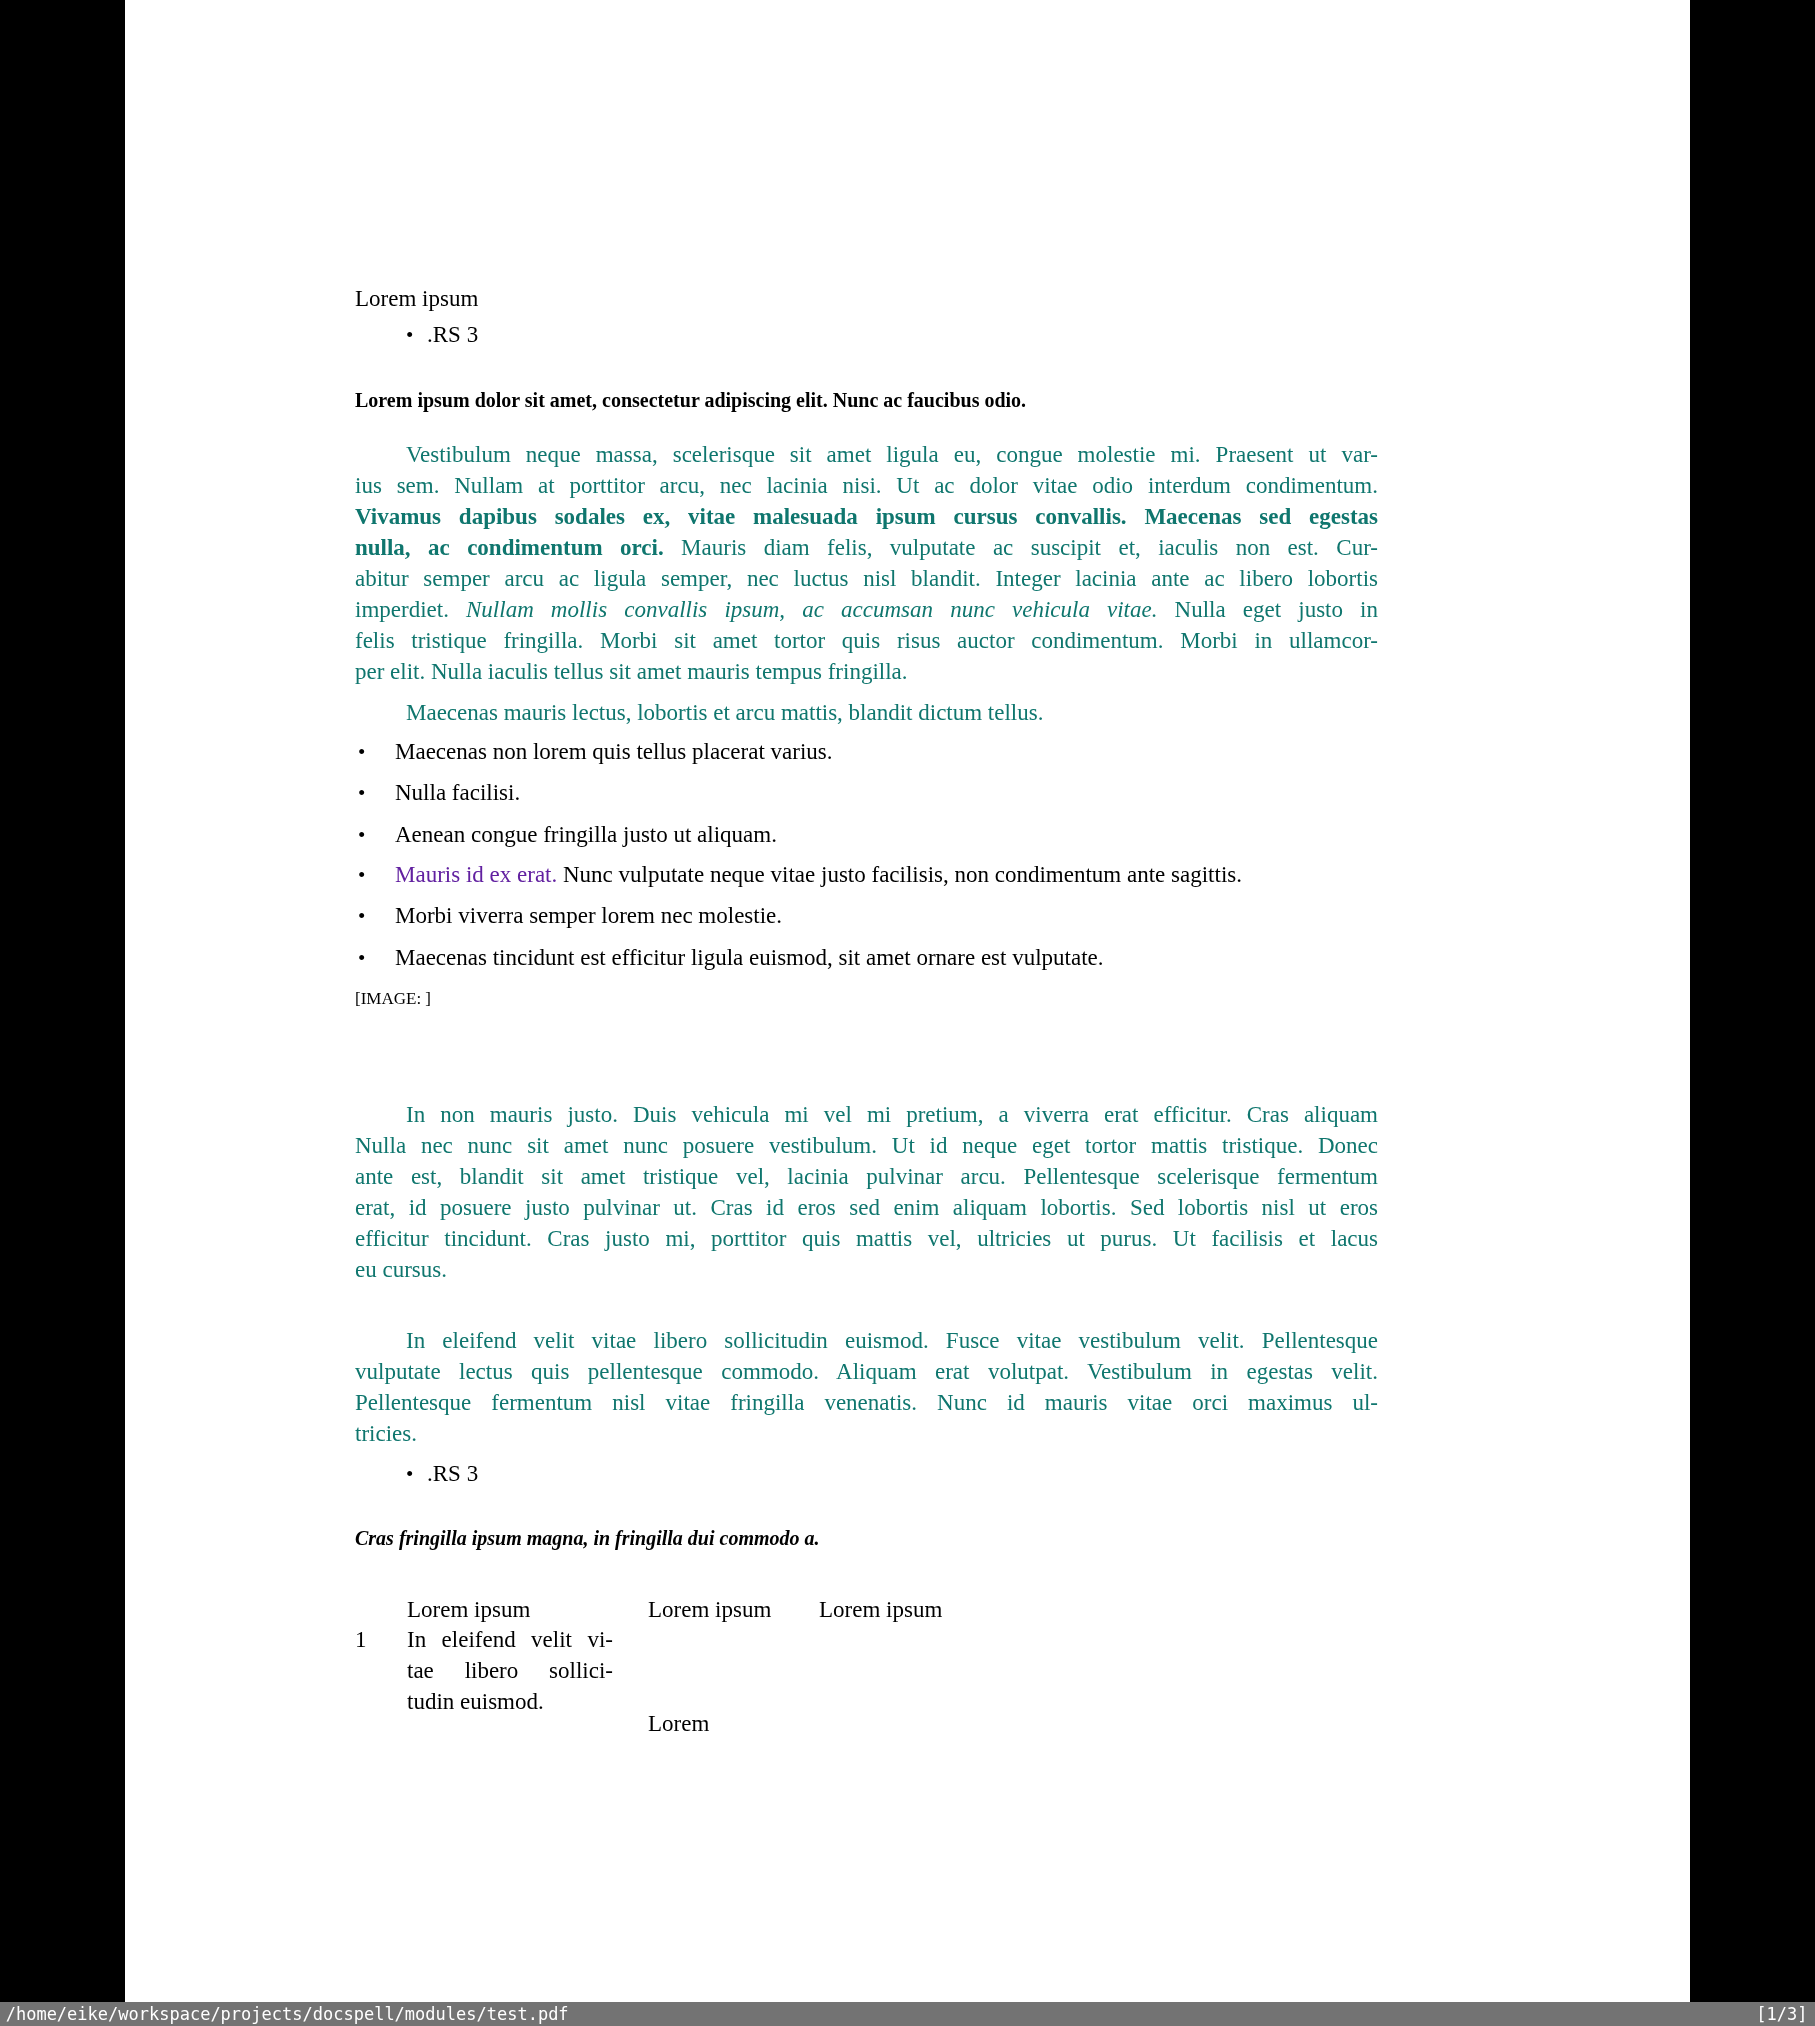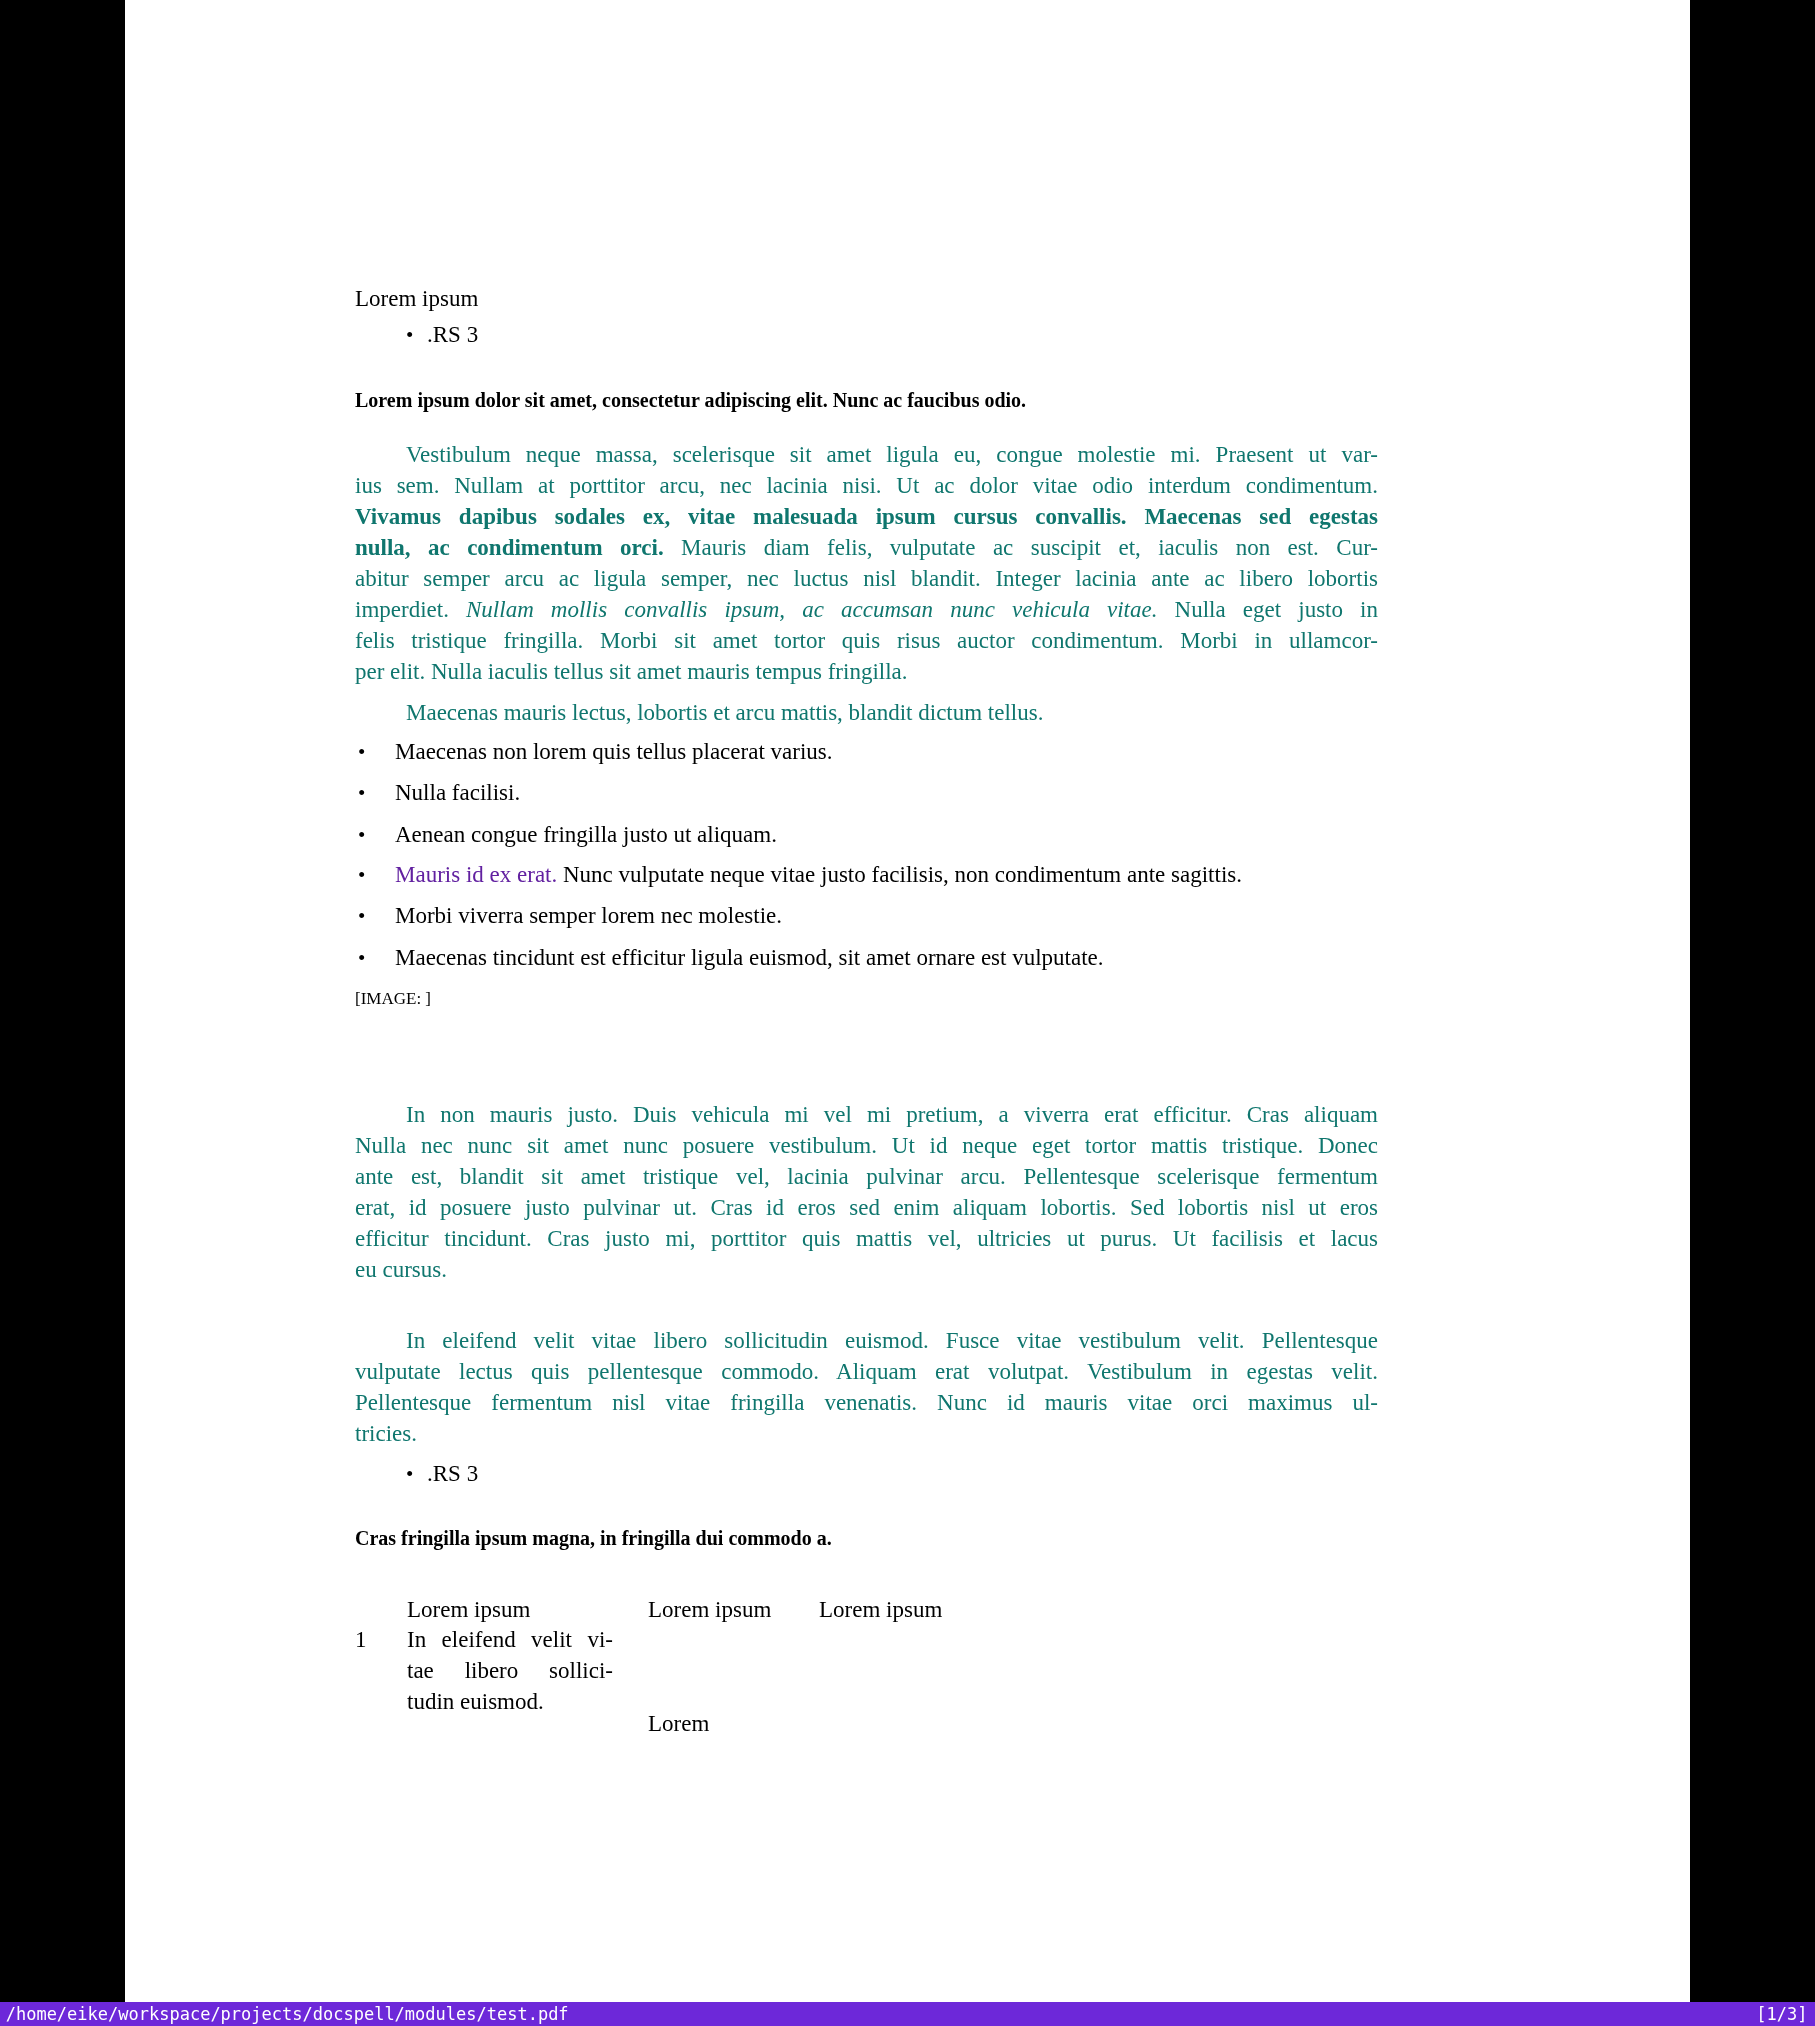--- a/index.html
+++ b/index.html
@@ -33,21 +33,21 @@
   .rsrow { position:absolute; left:281px; font-size:23px; line-height:30px; }
   .rsrow .dot { display:inline-block; width:21px; font-size:21px; }
   .li { position:absolute; left:233px; width:1173px; font-size:23px; line-height:30px; }
   .li .dot { display:inline-block; width:37px; font-size:21px; }
   .link { text-decoration:none; }
   .imgph { position:absolute; left:230px; font-size:17px; line-height:30px; }
   .t-cell { position:absolute; font-size:23px; line-height:31px; }
   .t-c1 { width:206px; }
   .statusbar {
     position:absolute; left:0; top:2002px; width:1815px; height:24.6px;
-    background:#6d28d9;
+    background:#737373;
     font-family:"DejaVu Sans Mono", monospace;
     font-size:17px; line-height:23px; color:#ffffff;
   }
   .sb-path { position:absolute; left:5.7px; top:0.9px; }
   .sb-page { position:absolute; right:7.6px; top:0.9px; }
 </style>
 </head>
 <body>
 
 <div class="page">
@@ -107,21 +107,21 @@
     <div class="jl indent">In eleifend velit vitae libero sollicitudin euismod. Fusce vitae vestibulum velit. Pellentesque</div>
     <div class="jl">vulputate lectus quis pellentesque commodo. Aliquam erat volutpat. Vestibulum in egestas velit.</div>
     <div class="jl">Pellentesque fermentum nisl vitae fringilla venenatis. Nunc id mauris vitae orci maximus ul-</div>
     <div class="jl last">tricies.</div>
   </div>
 
   <div class="rsrow" style="top:1459px;">
     <span class="dot">•</span><span>.RS 3</span>
   </div>
 
-  <div class="head" style="top:1522px;">Cras fringilla ipsum magna, in fringilla dui commodo a.</div>
+  <div class="head" style="top:1522px;font-style:italic;">Cras fringilla ipsum magna, in fringilla dui commodo a.</div>
 
   <div>
     <div class="t-cell" style="left:282px; top:1594px;">Lorem ipsum</div>
     <div class="t-cell" style="left:523px; top:1594px;">Lorem ipsum</div>
     <div class="t-cell" style="left:694px; top:1594px;">Lorem ipsum</div>
     <div class="t-cell" style="left:230px; top:1624px;">1</div>
     <div class="t-cell t-c1" style="left:282px; top:1624px;">
       <div class="jl">In eleifend velit vi-</div>
       <div class="jl">tae libero sollici-</div>
       <div class="jl last">tudin euismod.</div>

